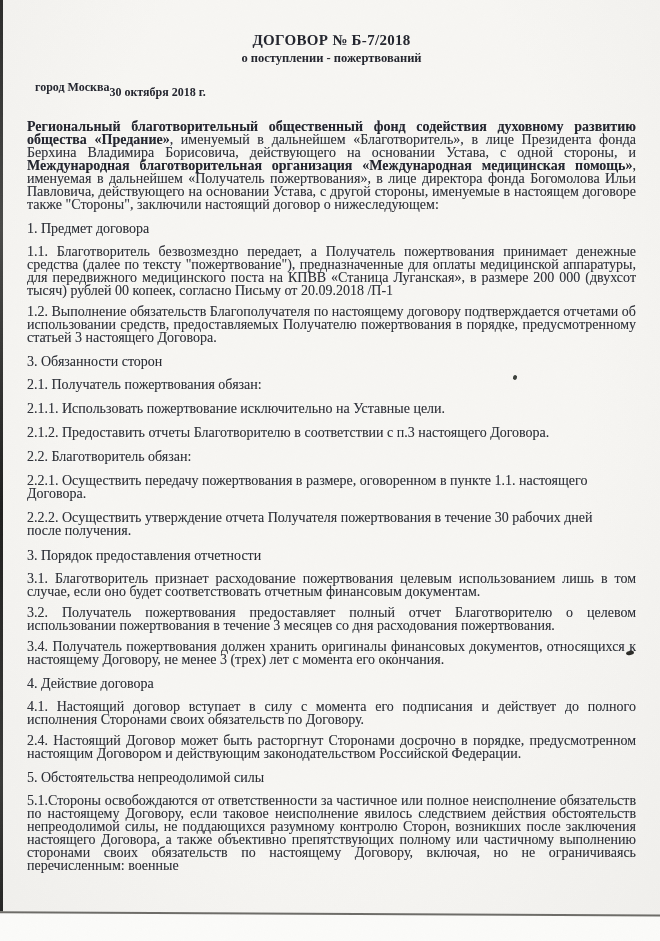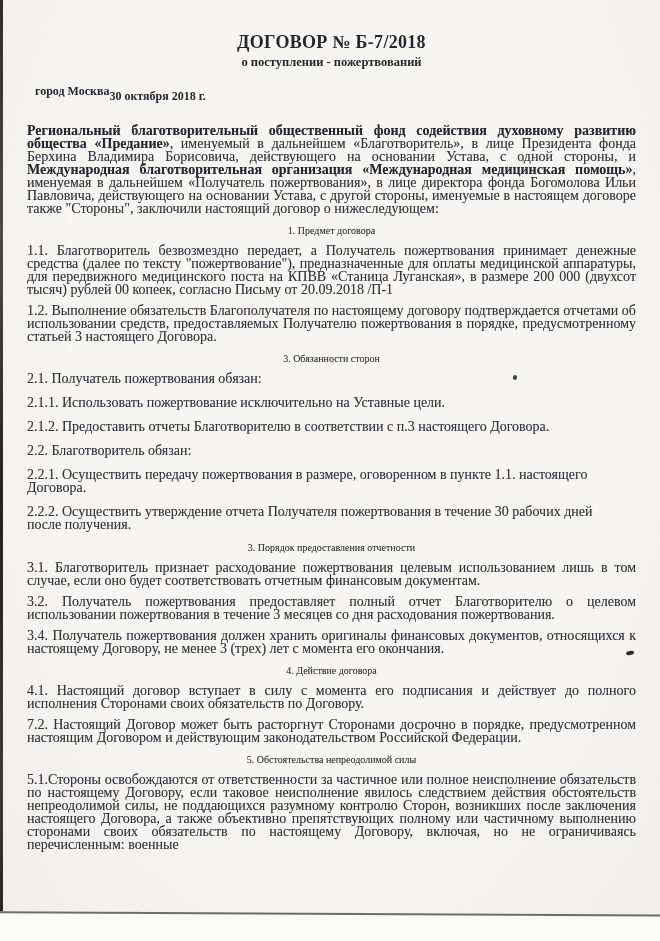--- a/index.html
+++ b/index.html
@@ -15,21 +15,21 @@
     background: radial-gradient(ellipse at 50% 38%, #f7f6f3 55%, #f0efec 100%);
     overflow: hidden;
     color: #2e3138;
   }
   .content {
     position: relative;
     padding: 26px 24px 0 27px;
     z-index: 2;
   }
   .title {
-    font-size: 18px; font-weight: bold; text-align: center;
+    font-size: 15px; font-weight: bold; text-align: center;
     color: #23252e; margin: 6px 0 2px; letter-spacing: 0.3px;
   }
   .subtitle {
     font-size: 12.5px; font-weight: bold; text-align: center;
     color: #23252e; margin: 0 0 14px;
   }
   .cityrow {
     display: flex; justify-content: flex-start; align-items: baseline;
     font-weight: bold; font-size: 12px; color: #23252e;
     margin: 0 0 2px;
@@ -37,21 +37,21 @@
   .cityrow .city { padding-left: 8px; }
   .cityrow .date { padding-right: 36px; transform: translateY(5px); }
   .para {
     font-size: 14px; line-height: 13px; text-align: justify;
     margin: 8px 0 6px; color: #2e3138;
     text-shadow: 0 0 0.5px rgba(46,50,66,0.35);
   }
   .preamble { margin-top: 25px; margin-bottom: 4px; }
   .b { font-weight: bold; color: #23252e; }
   .shead {
-    font-size: 10px; font-weight: 400; text-align: center;
+    font-size: 14px; font-weight: 400; 
     margin: 10px 0 8px; color: #2a2d34;
     text-shadow: 0 0 0.5px rgba(46,50,66,0.3);
   }
   .sect-body.s2 .para { margin-bottom: 11px; }
   .para.left { text-align: left; max-width: 566px; }
   
   .left-edge {
     position: absolute; left: 0; top: 0; width: 3px; height: 921px;
     background: linear-gradient(180deg, #2b2b2a, #4a4a48 25%, #1f1f1e 55%, #3a3a38 85%, #232322);
     z-index: 3;
@@ -115,21 +115,21 @@
     <div class="sect-body s3">
       <div class="shead">3. Порядок предоставления отчетности</div>
       <p class="para">3.1. Благотворитель признает расходование пожертвования целевым использованием лишь в том случае, если оно будет соответствовать отчетным финансовым документам.</p>
       <p class="para">3.2. Получатель пожертвования предоставляет полный отчет Благотворителю о целевом использовании пожертвования в течение 3 месяцев со дня расходования пожертвования.</p>
       <p class="para">3.4. Получатель пожертвования должен хранить оригиналы финансовых документов, относящихся к настоящему Договору, не менее 3 (трех) лет с момента его окончания.</p>
     </div>
 
     <div class="sect-body s4">
       <div class="shead">4. Действие договора</div>
       <p class="para">4.1. Настоящий договор вступает в силу с момента его подписания и действует до полного исполнения Сторонами своих обязательств по Договору.</p>
-      <p class="para">7.2. Настоящий Договор может быть расторгнут Сторонами досрочно в порядке, предусмотренном настоящим Договором и действующим законодательством Российской Федерации.</p>
+      <p class="para">2.4. Настоящий Договор может быть расторгнут Сторонами досрочно в порядке, предусмотренном настоящим Договором и действующим законодательством Российской Федерации.</p>
     </div>
 
     <div class="sect-body s5">
       <div class="shead">5. Обстоятельства непреодолимой силы</div>
       <p class="para">5.1.Стороны  освобождаются  от  ответственности  за  частичное  или  полное  неисполнение  обязательств  по настоящему  Договору,  если  таковое  неисполнение  явилось  следствием  действия  обстоятельств непреодолимой  силы,  не  поддающихся  разумному  контролю  Сторон,  возникших  после  заключения настоящего Договора, а также объективно препятствующих полному или частичному выполнению сторонами своих  обязательств  по  настоящему  Договору,  включая,  но  не  ограничиваясь  перечисленным:  военные</p>
     </div>
 
   </div>
 
   <span class="speck speck1"></span>

